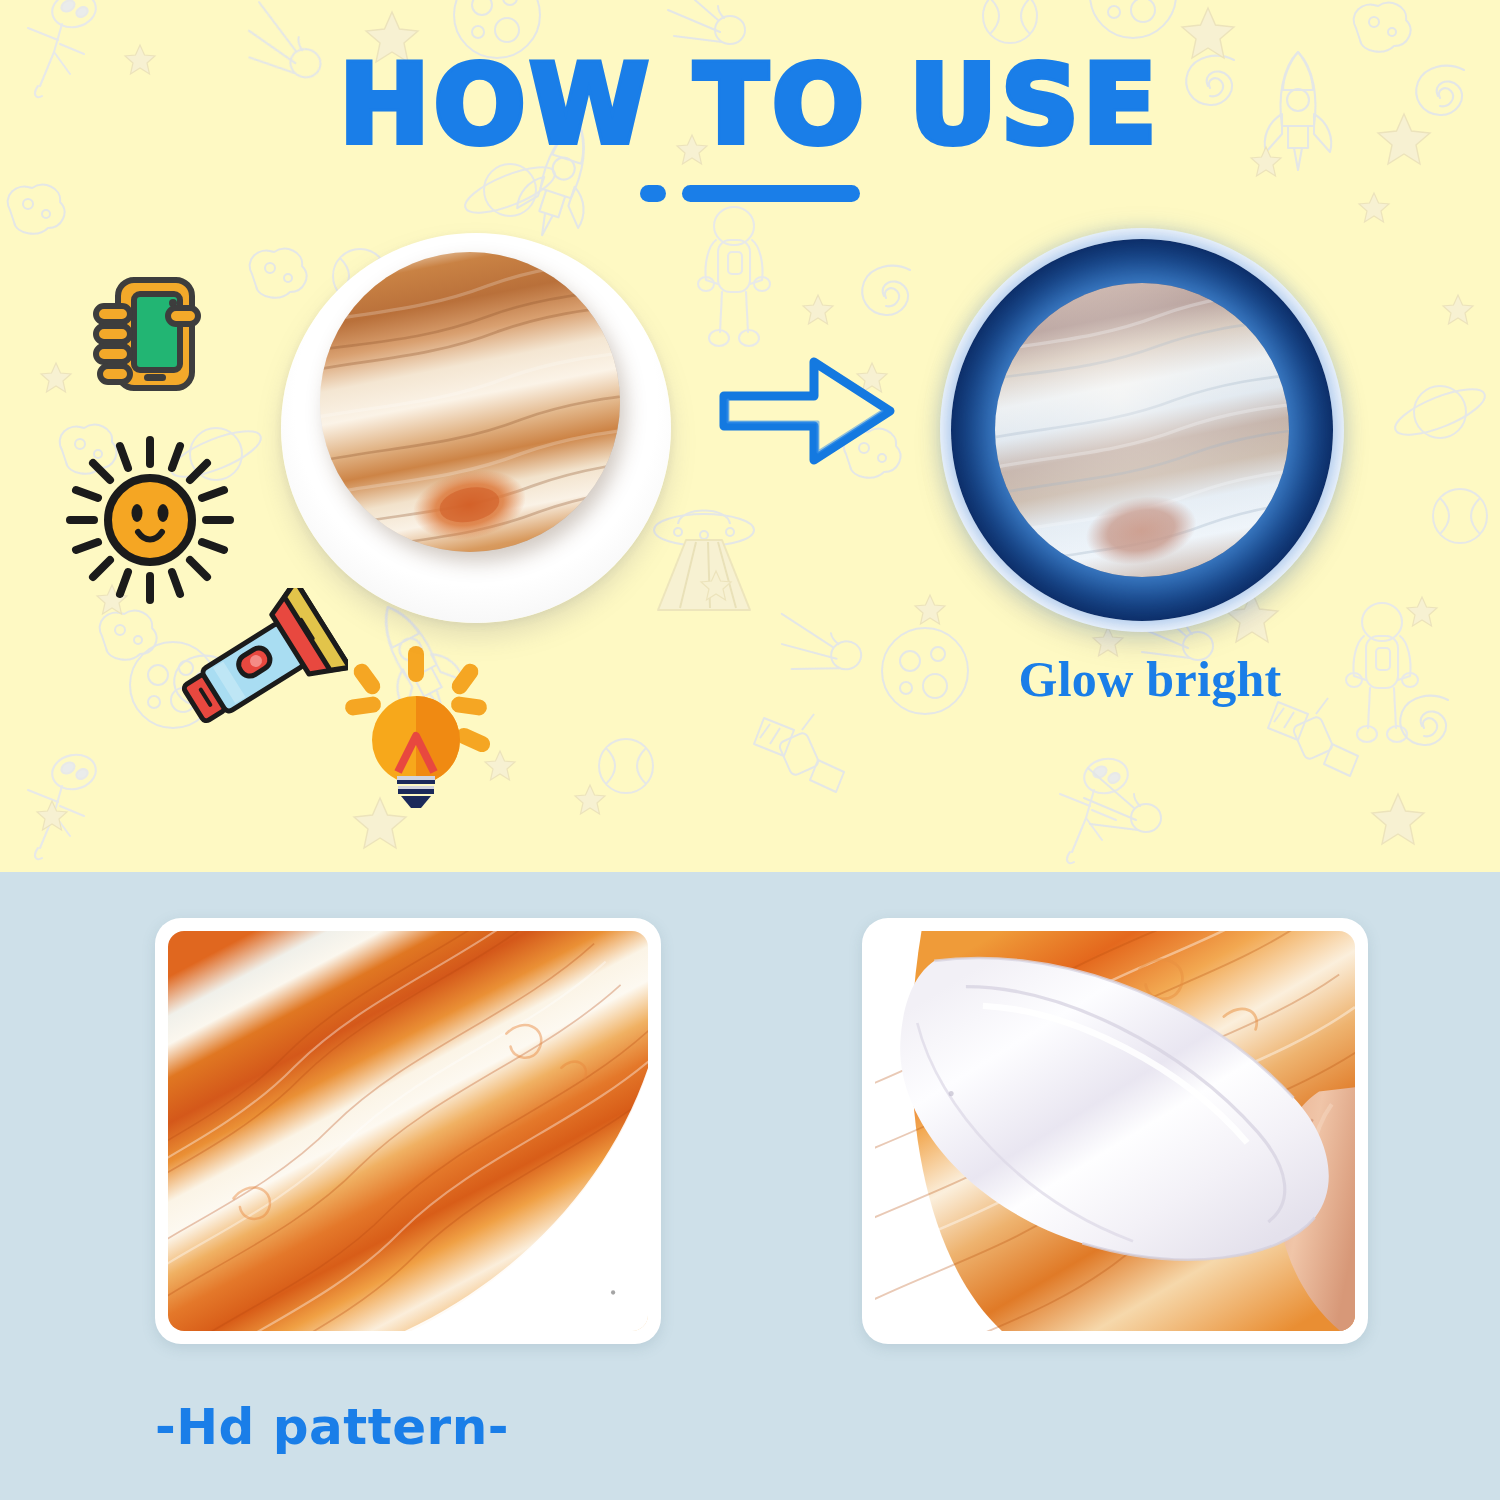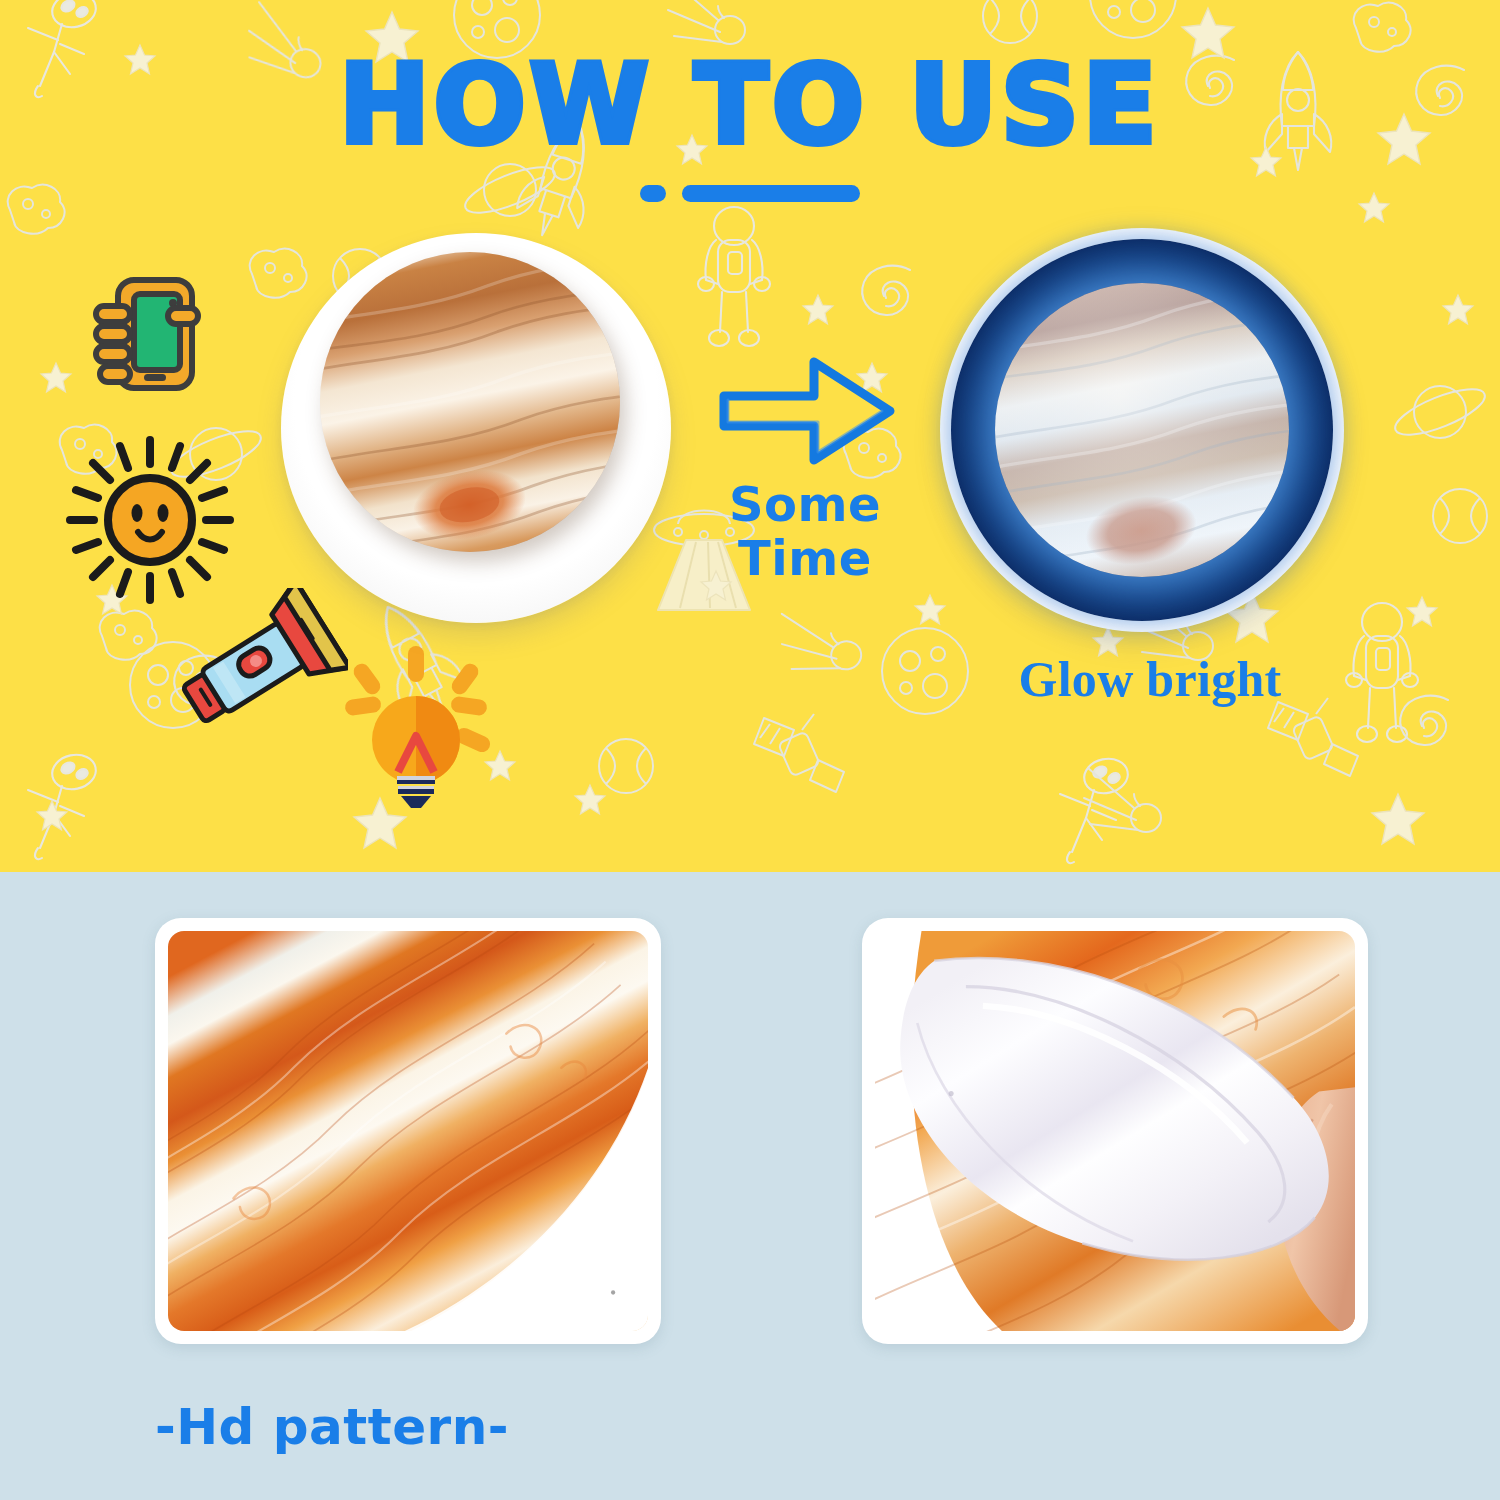--- a/index.html
+++ b/index.html
@@ -7,21 +7,21 @@
     width:1500px;height:1500px;
     font-family:"Liberation Sans", sans-serif;
     background:#ffffff;
     overflow:hidden;
   }
   .page{position:relative;width:1500px;height:1500px;overflow:hidden;}
 
   
   .panel-top{
     position:absolute;left:0;top:0;width:1500px;height:872px;
-    background:#fde047;overflow:hidden;
+    background:#fef9c3;overflow:hidden;
   }
   .doodle-layer{position:absolute;left:0;top:0;width:1500px;height:872px;}
   .doodle-layer svg{position:absolute;left:0;top:0;}
 
   
   .panel-bottom{
     position:absolute;left:0;top:872px;width:1500px;height:628px;
     background:#cee0e9;
   }
 
@@ -435,24 +435,20 @@
       </svg>
     </div>
 
     <div class="arrow">
       <svg width="180" height="118" viewBox="0 0 180 118">
         <path d="M6,44 L6,74 L96,74 L96,108 L172,59 L96,10 L96,44 Z" fill="none" stroke="#1479e0" stroke-width="9" stroke-linejoin="round" stroke-linecap="round"></path>
         <path d="M10,48 L10,70 L100,70 L100,100 L164,59" fill="none" stroke="#3a93ec" stroke-width="3" opacity=".55" stroke-linejoin="round" stroke-linecap="round"></path>
       </svg>
     </div>
 
-    <div class="some-time">
-      <div>Some</div>
-      <div>Time</div>
-    </div>
 
     <div class="disc-night"></div>
     <div class="glow-ring"></div>
     <div class="planet-night">
       <svg class="bands" viewBox="0 0 100 100" preserveAspectRatio="none">
         <defs>
           <linearGradient id="jn" x1="0" y1="0" x2="0" y2="1">
             <stop offset="0%" stop-color="#9fb7cd"></stop>
             <stop offset="8%" stop-color="#cfdde9"></stop>
             <stop offset="15%" stop-color="#eef4f8"></stop>

